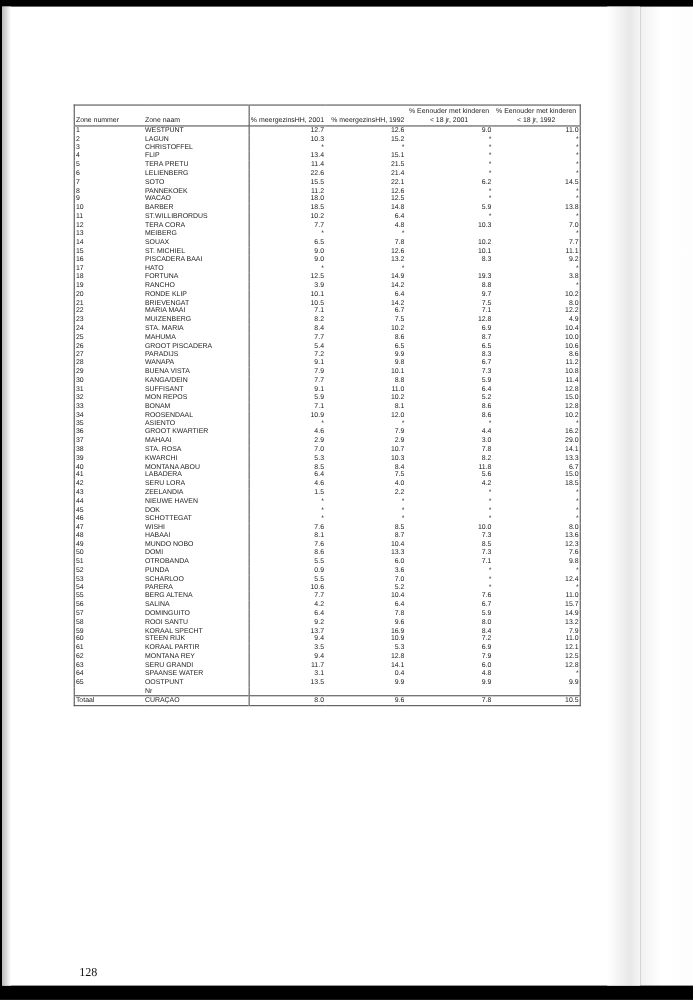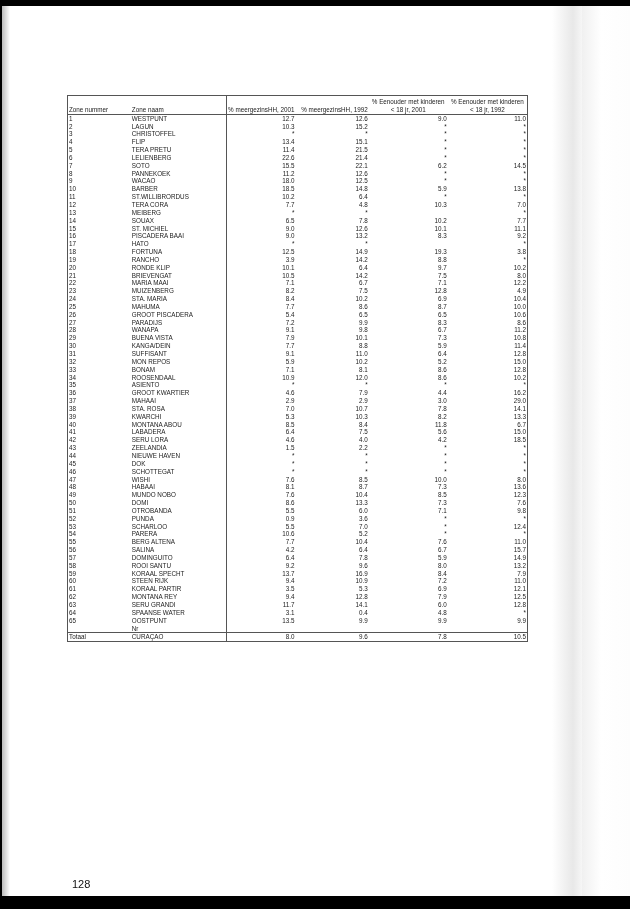--- a/index.html
+++ b/index.html
@@ -36,21 +36,21 @@
   .c-name { width:99px; text-align:left; border-right:1px solid #555; }
   .c-v { text-align:right; }
   .c-v1 { width:67px; }
   .c-v2 { width:72px; }
   .c-v3 { width:78px; }
   .c-v4 { width:78px; }
   th.hdr-2line { text-align:center; line-height:7px; }
   tr.total td { border-top:1px solid #555; }
   .page-number {
     position:absolute; left:72px; top:878px;
-    font-family:Liberation Sans, sans-serif; font-size:11px; color:#111;
+    font-family:Liberation Serif, serif; font-size:11px; color:#111;
   }
 </style>
 </head>
 <body>
 
 <div class="right-strip"></div>
 
 <div class="page">
   <div class="page-shadow-left"></div>
   <div class="page-shadow-right"></div>

